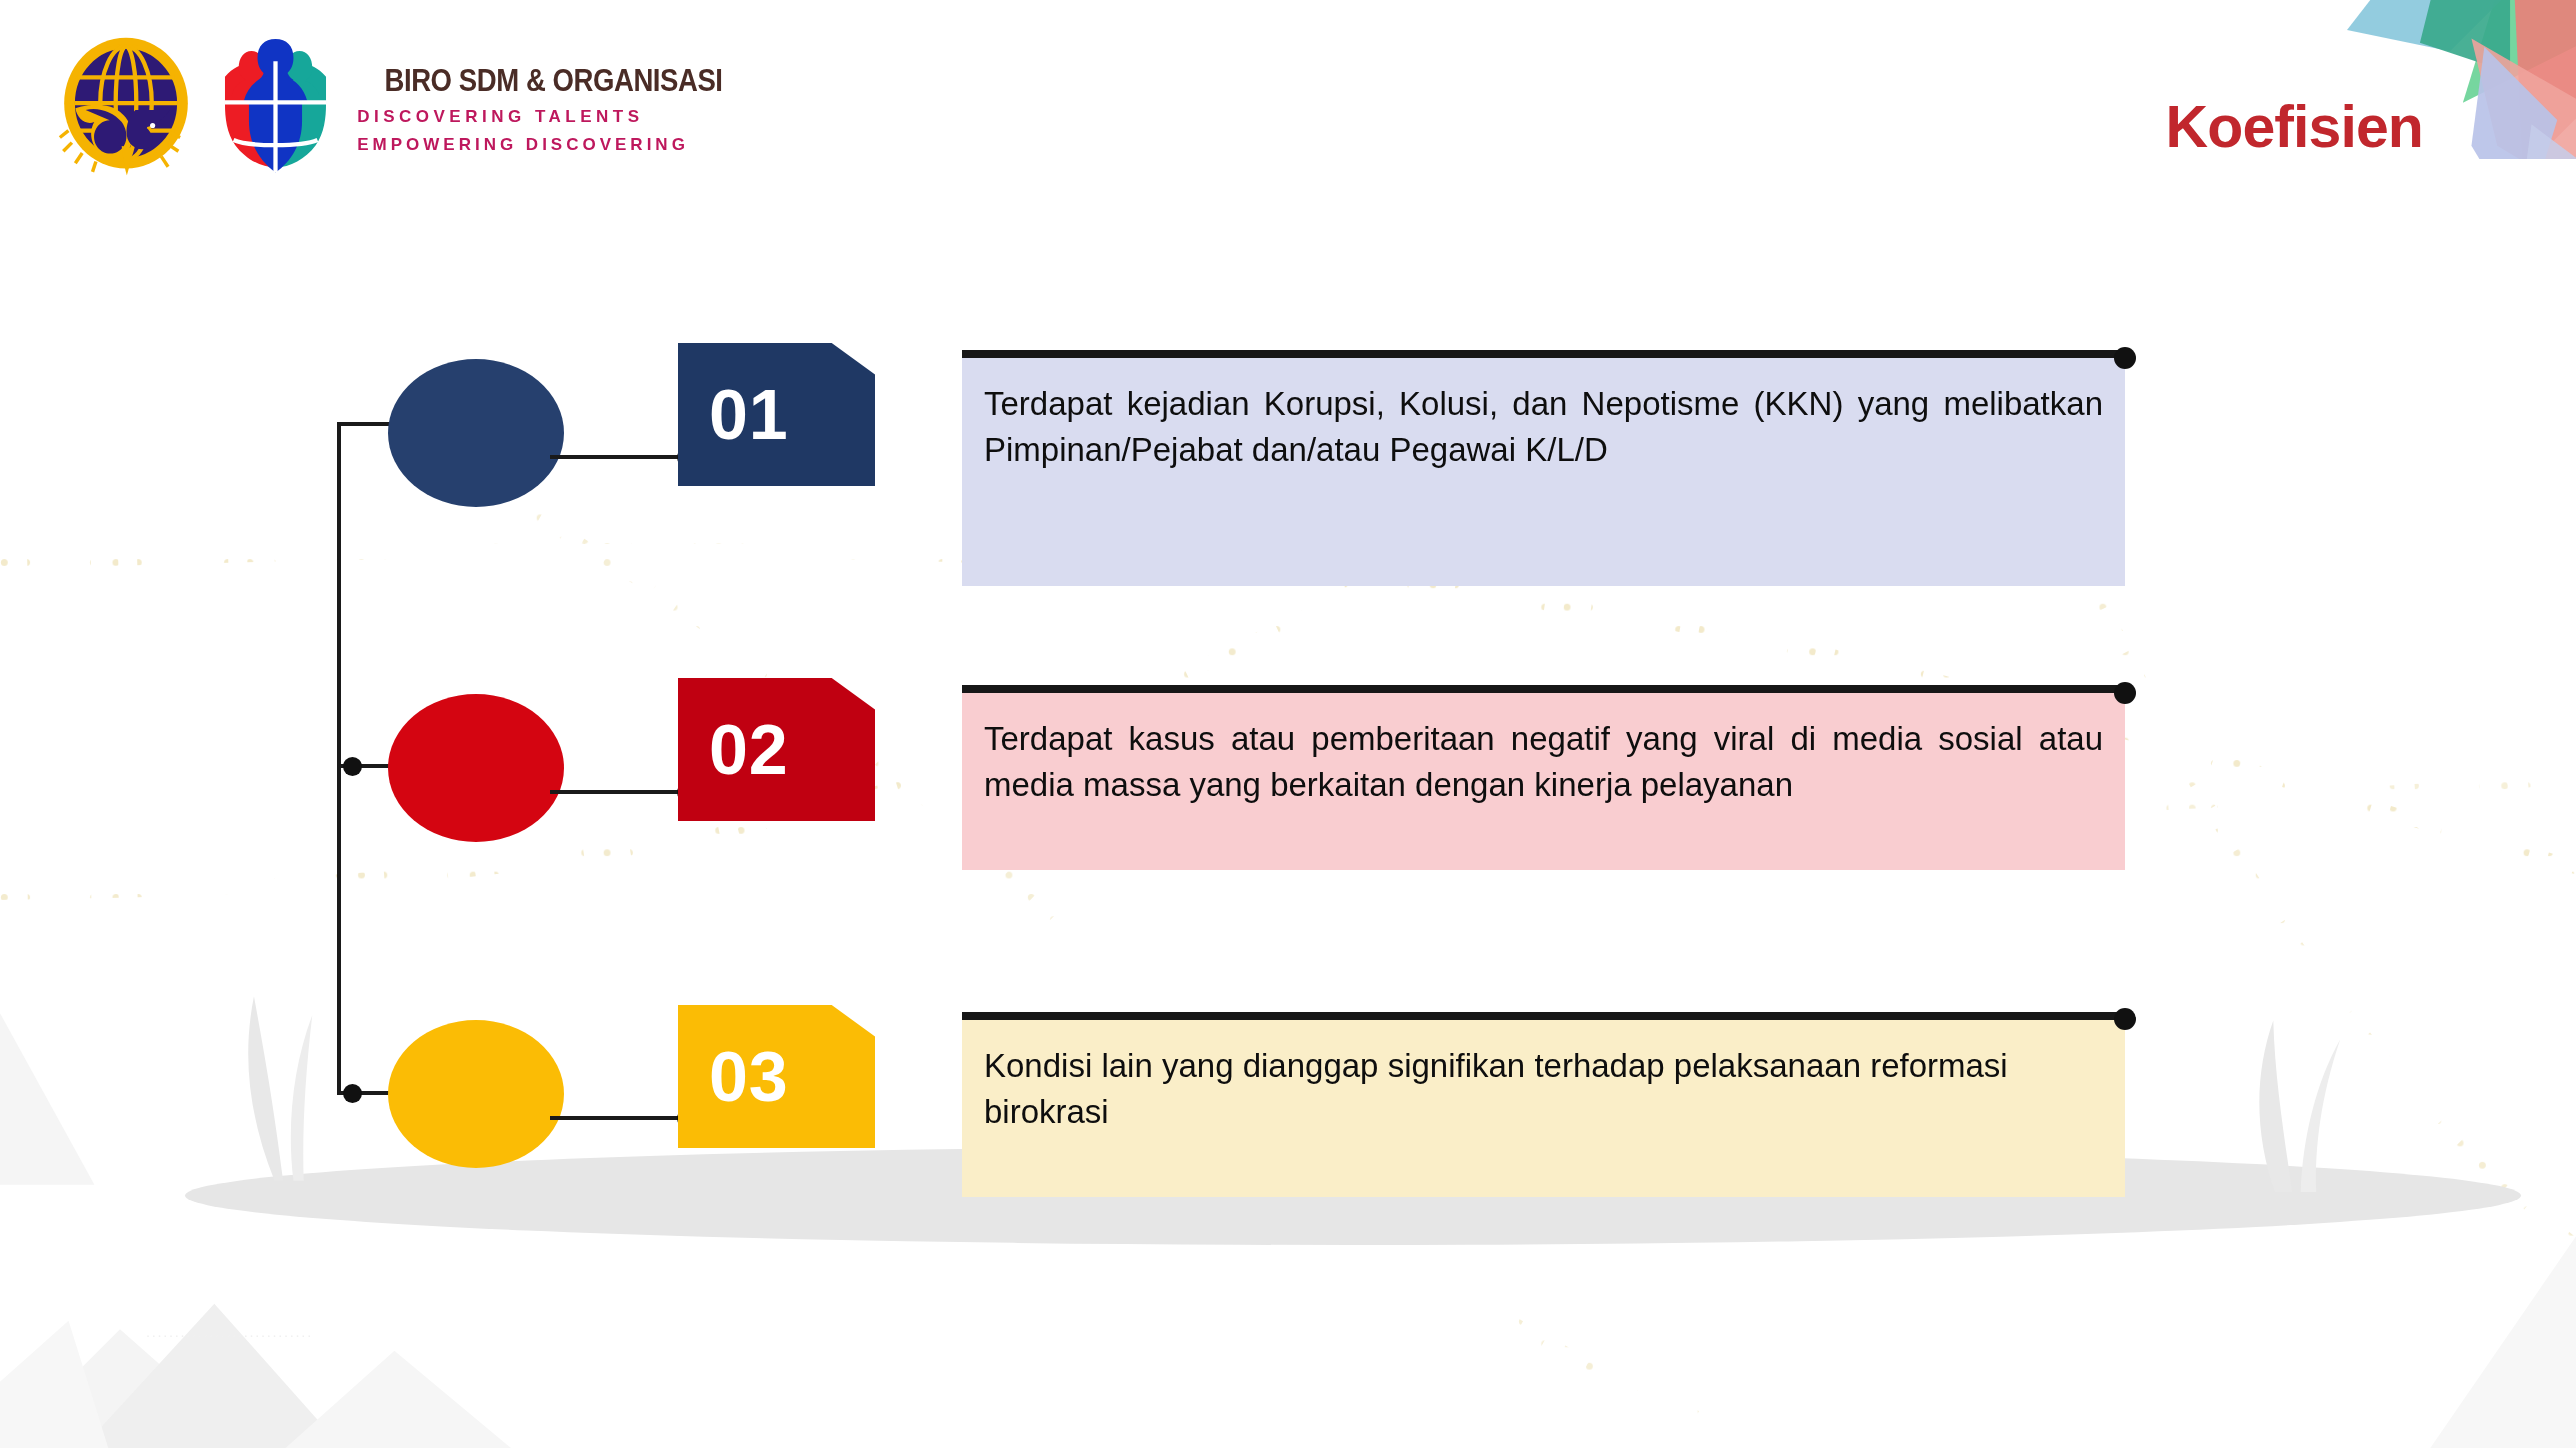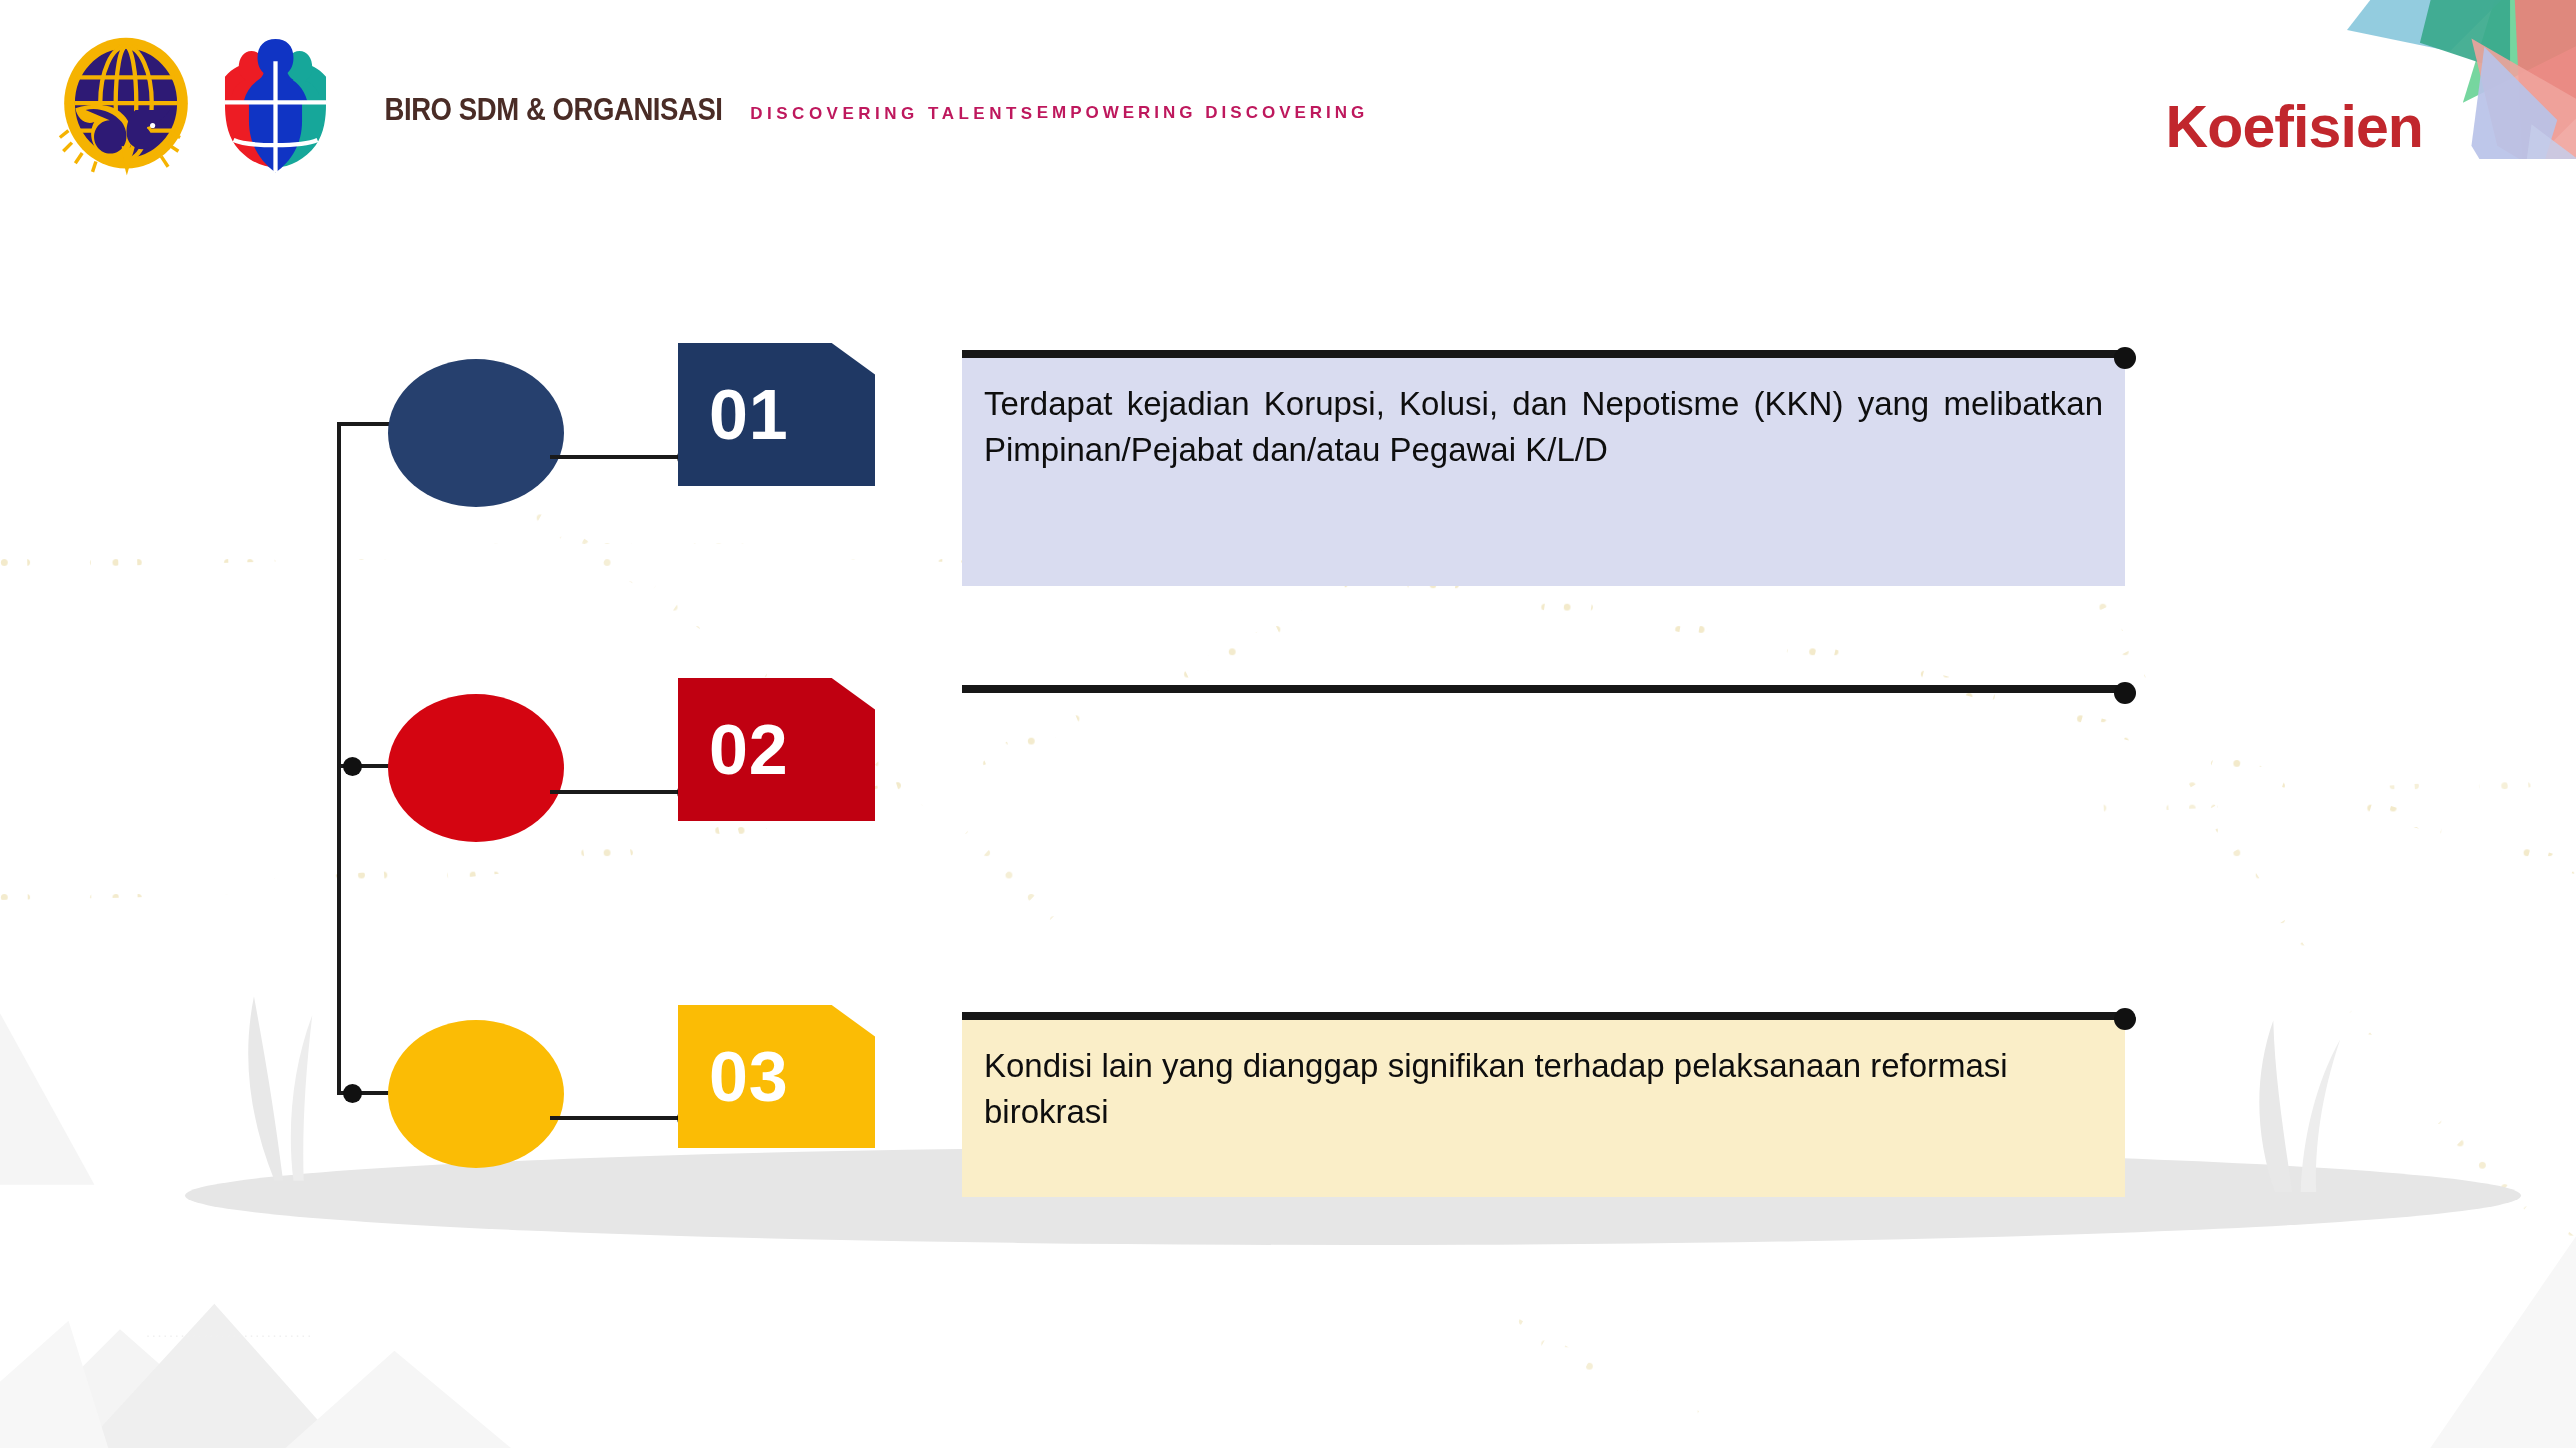--- a/index.html
+++ b/index.html
@@ -36,21 +36,21 @@
 
   .dot-curves { position:absolute; inset:0; }
 
   
   .logo-wrap{
     position:absolute; left:53px; top:36px;
     display:flex; align-items:center; gap:12px;
   }
   .logo-mark { display:block; }
   .logo-text{
-    display:flex; flex-direction:row; align-items:center;
+    display:flex; flex-direction:column; 
     margin-left:5.2px; padding-top:5.2px;
   }
   .logo-title{
     font-family:"Liberation Sans", sans-serif;
     font-weight:bold; font-size:32px; color:#4a2c26;
     letter-spacing:-0.5px; line-height:1.05;
     transform:scaleX(0.86); transform-origin:center;
     white-space:nowrap;
   }
   .logo-sub1, .logo-sub2{
@@ -290,20 +290,23 @@
     </div>
     <div class="panel-toprule r1"></div>
     <div class="panel-endcap e1"></div>
 
     <div class="circle c2"></div>
     <div class="connector k2"></div>
     <div class="node-dot" style="left:677px;top:783px;"></div>
     <div class="num-tag t2">
       <span>02</span>
     </div>
+    <div class="panel p2">
+      <p>Terdapat kasus atau pemberitaan negatif yang viral di media sosial atau media massa yang berkaitan dengan kinerja pelayanan</p>
+    </div>
     <div class="panel-toprule r2"></div>
     <div class="panel-endcap e2"></div>
 
     <div class="circle c3"></div>
     <div class="connector k3"></div>
     <div class="node-dot" style="left:677px;top:1109px;"></div>
     <div class="num-tag t3">
       <span>03</span>
     </div>
     <div class="panel p3">

